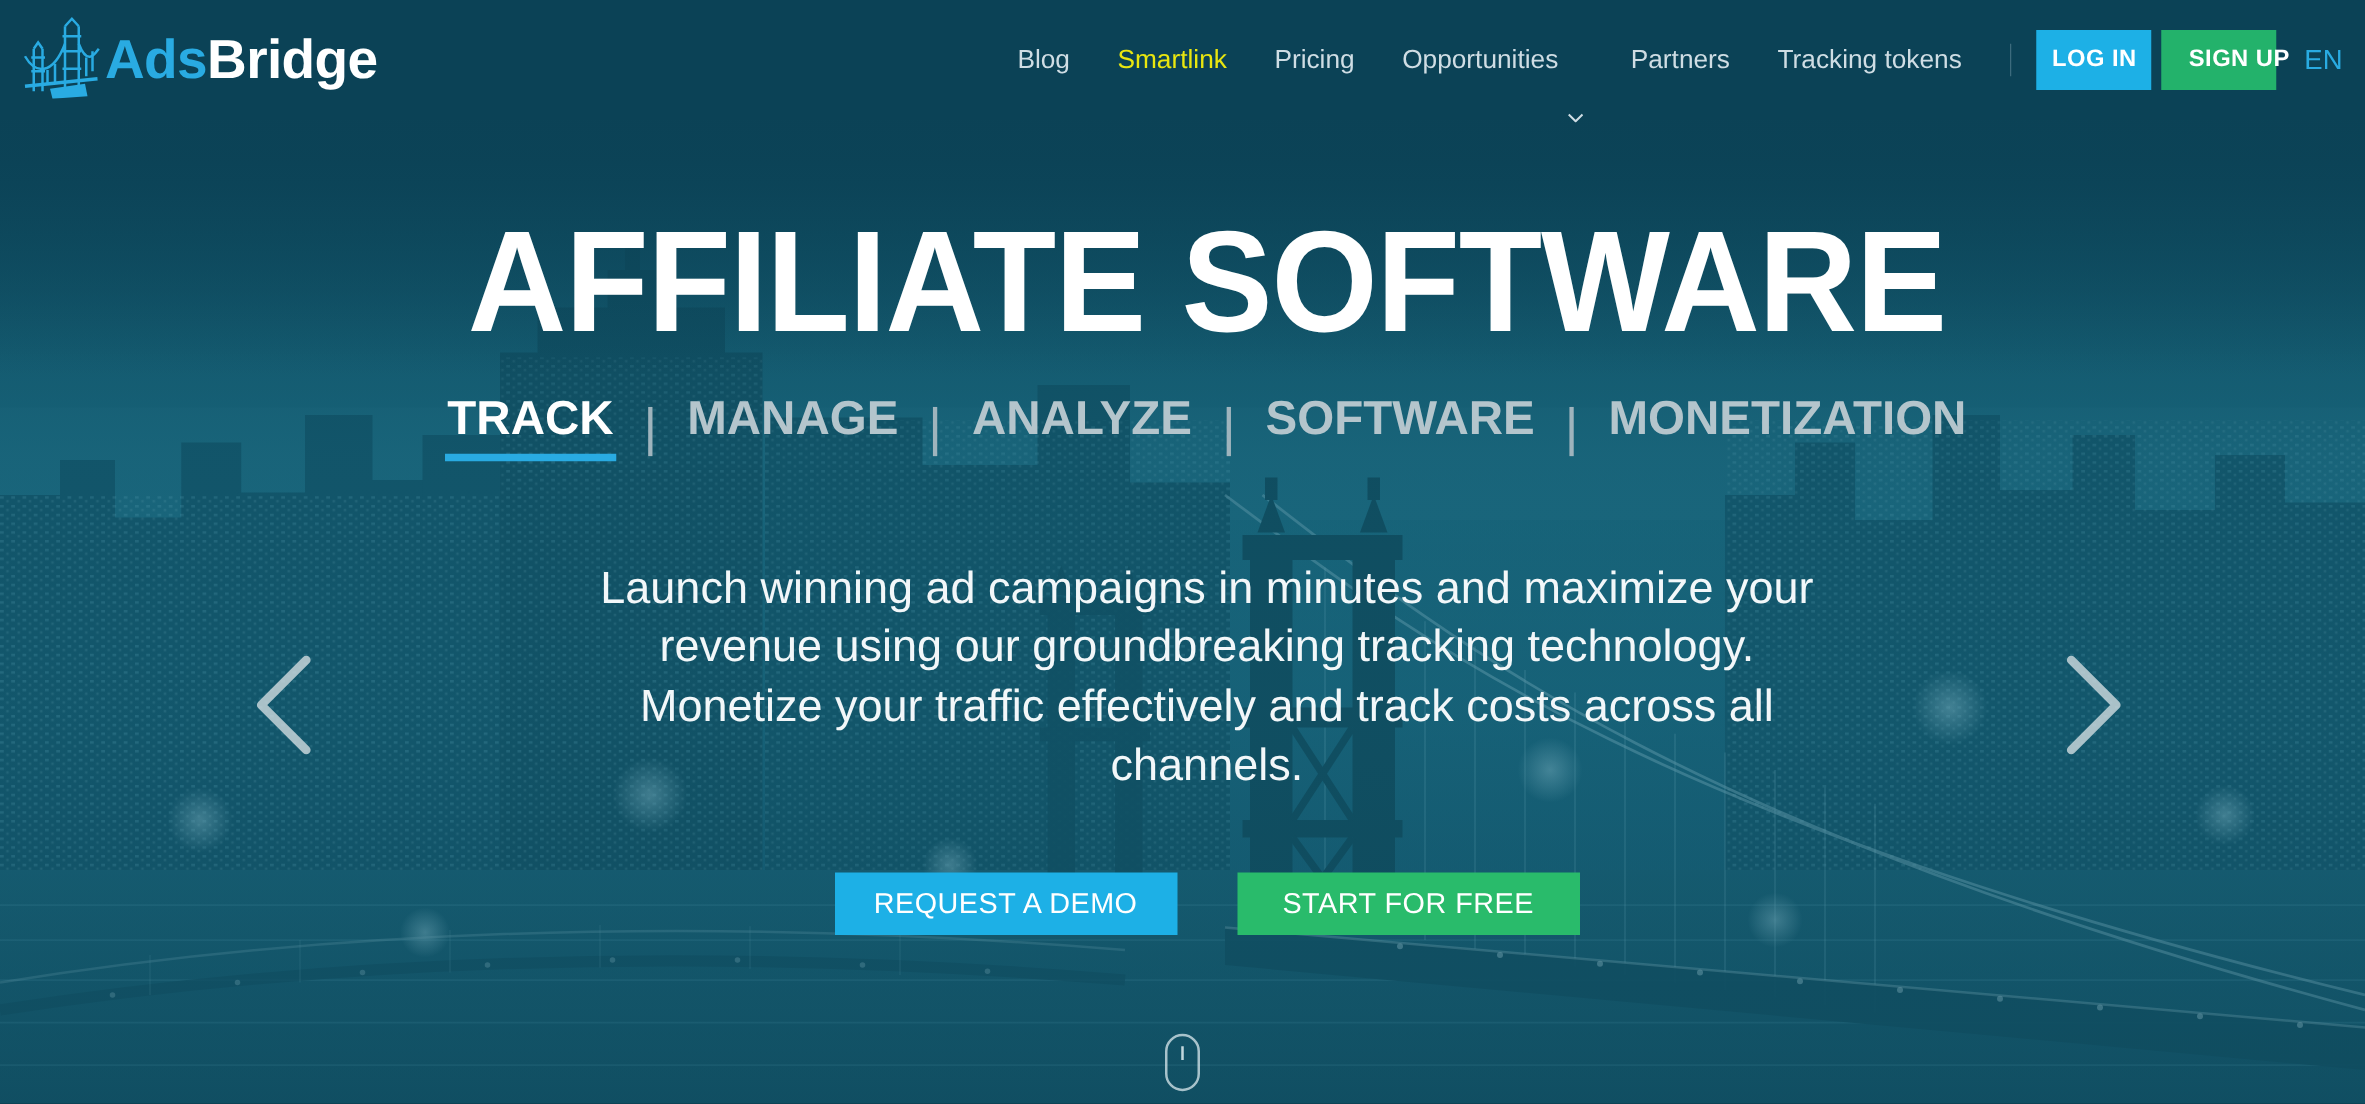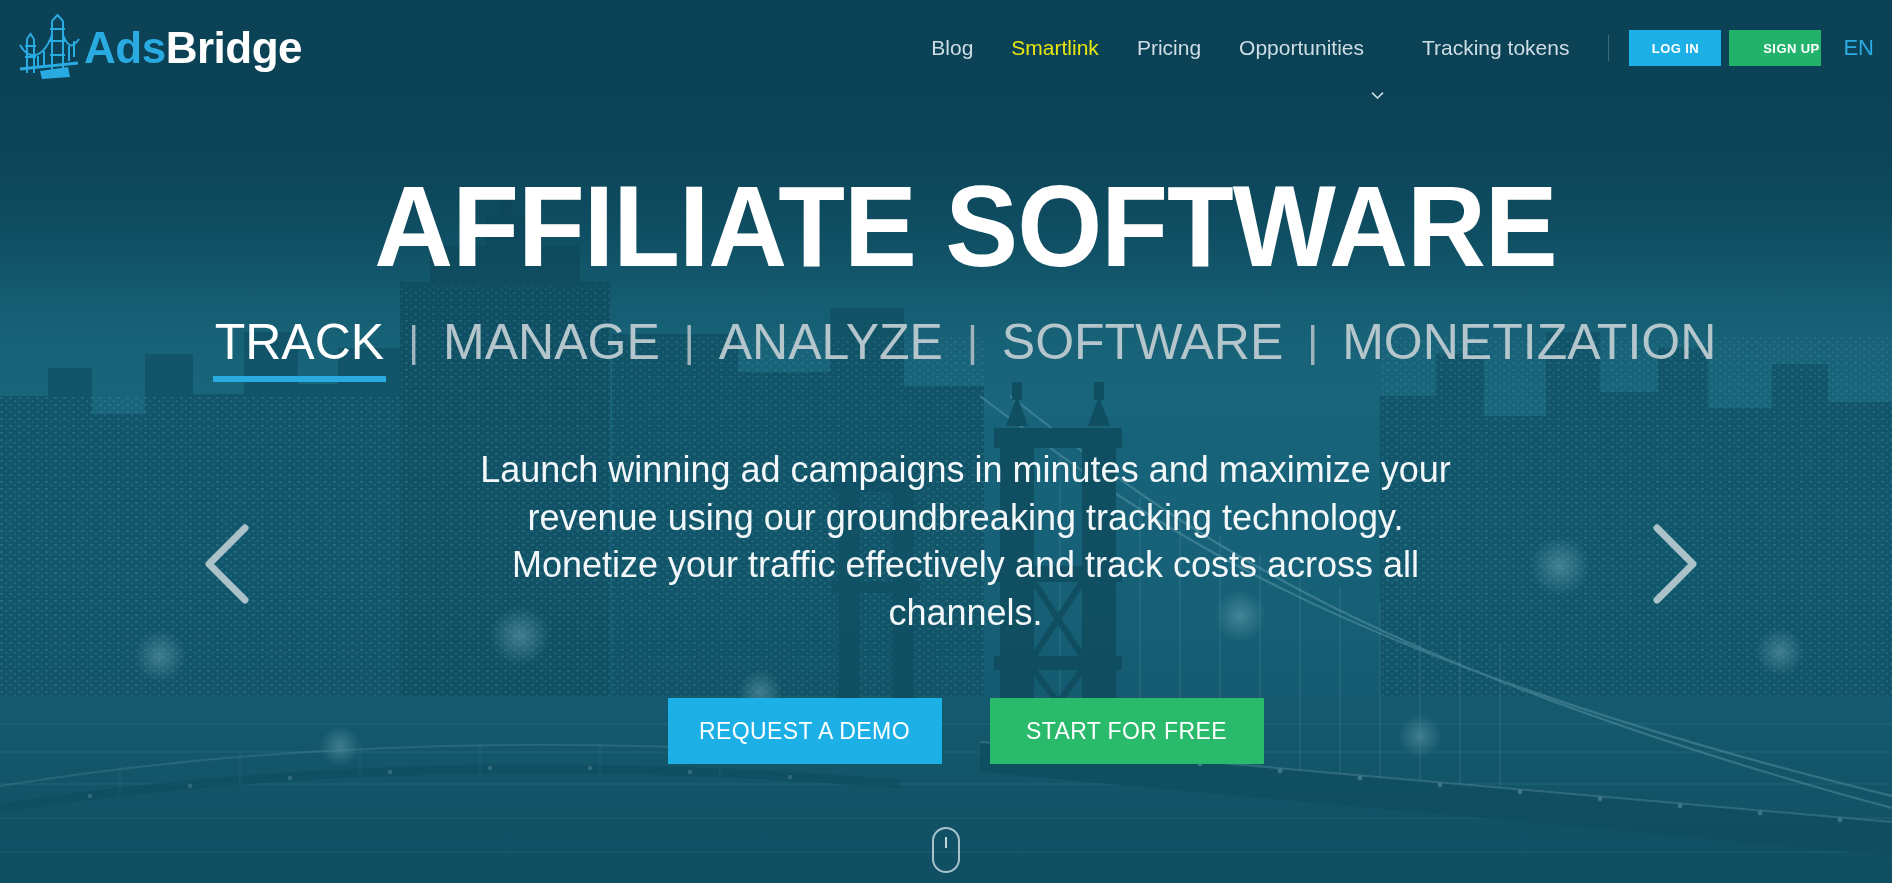--- a/index.html
+++ b/index.html
@@ -89,22 +89,22 @@
   }
   .nav-item.active { color:#e9e60f; }
   .caret { display:inline-block; width:13px; height:8px; }
   .nav-sep {
     width:1px; height:26px;
     background:#3c6b7d;
     margin:0 20px;
   }
   .btn-login, .btn-signup {
     display:flex; align-items:center; justify-content:center;
-    height:36px;
-    font-size:13px; font-weight:bold;
+    height:48px;
+    font-size:19px; font-weight:bold;
     letter-spacing:0.4px;
     color:#ffffff;
     cursor:pointer;
     white-space:nowrap;
   }
   .btn-login  { background:#1db0e6; width:92px; }
   .btn-signup { background:#23b26b; width:92px; margin-left:8px;padding-left:32px; }
   .lang {
     color:#29abe2;
     font-size:22px;
@@ -130,26 +130,27 @@
     transform:scaleX(0.95);
     white-space:nowrap;
   }
   .hero-tabs {
     margin-top:30px;
     display:flex; align-items:flex-start; justify-content:center;
     gap:0;
   }
   .hero-tab {
     position:relative;
-    font-size:50px;
+    font-size:38px;
     color:#b4c5cc;
     padding:0 24px;
     cursor:pointer;
     white-space:nowrap;
     line-height:1.1;
+    font-weight:bold;
   }
   .hero-tab.active { color:#ffffff; }
   .hero-tab.active::after {
     content:"";
     position:absolute;
     left:22px; right:22px; bottom:-12px;
     height:6px;
     background:#29abe2;
   }
   .hero-tab-div {
@@ -167,21 +168,21 @@
     color:#f2f7f9;
   }
 
   .hero-ctas {
     margin-top:62px;
     display:flex; align-items:center; justify-content:center;
     gap:48px;
   }
   .cta {
     display:flex; align-items:center; justify-content:center;
-    width:274px; height:66px;
+    width:274px; height:50px;
     font-size:23px;
     color:#ffffff;
     letter-spacing:0.4px;
     cursor:pointer;
     white-space:nowrap;
   }
   .cta-demo { background:#1db0e6; }
   .cta-free { background:#29bb6b; }
 
   
@@ -459,20 +460,23 @@
 
       <div class="nav-item">
         <span>Opportunities</span>
         <span class="caret">
           <svg viewBox="0 0 13 8" xmlns="http://www.w3.org/2000/svg">
             <path d="M1 1.6 L6.5 7 L12 1.6" stroke="#cfdde4" stroke-width="1.6" fill="none"></path>
           </svg>
         </span>
       </div>
 
+      <div class="nav-item">
+        <span>Partners</span>
+      </div>
 
       <div class="nav-item">
         <span>Tracking tokens</span>
       </div>
 
 
       <div class="nav-sep"></div>
 
       <div class="btn-login">LOG IN</div>
       <div class="btn-signup">SIGN UP</div>

